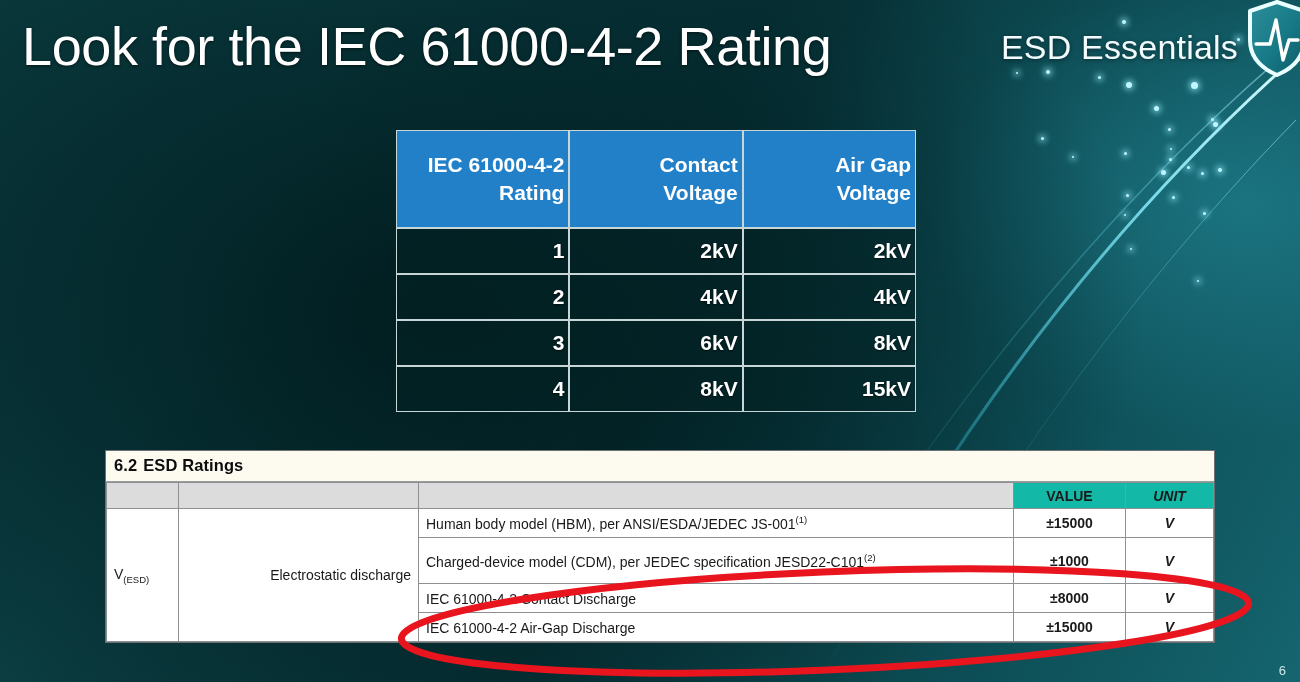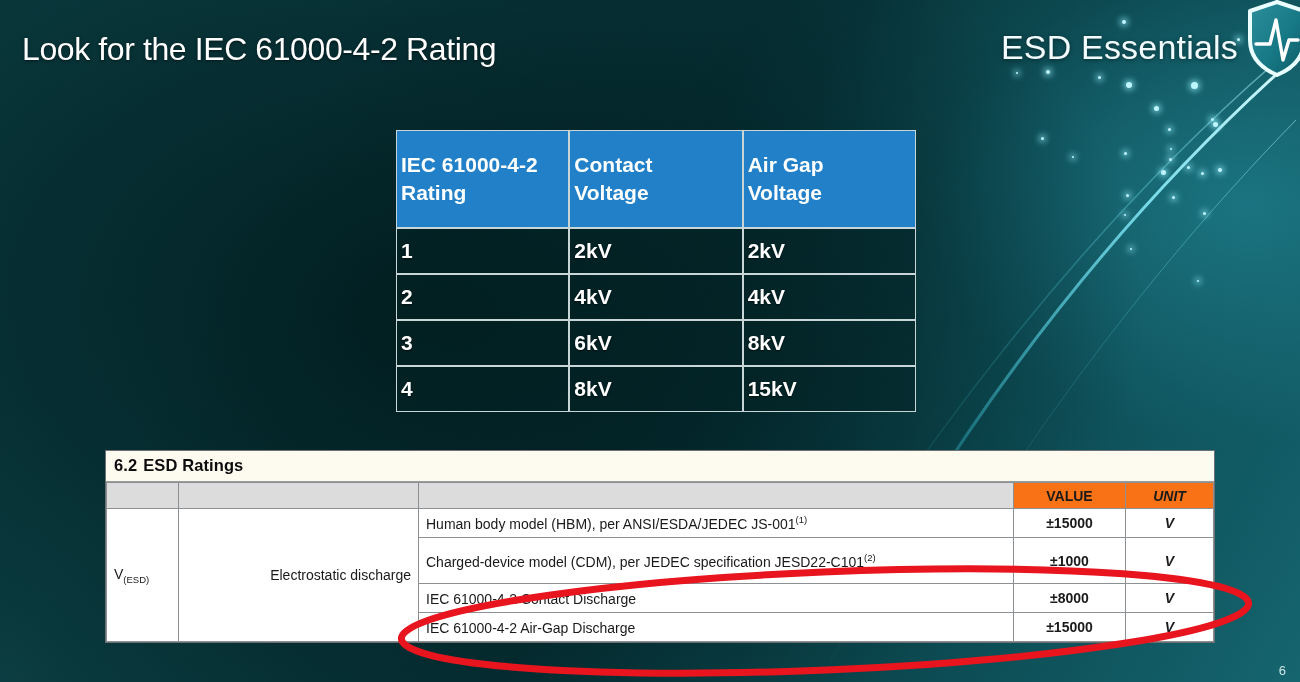--- a/index.html
+++ b/index.html
@@ -22,45 +22,44 @@
   .swoosh { position: absolute; inset: 0; pointer-events: none; }
   .glow-dot {
     position: absolute; border-radius: 50%;
     background: #bff6ff;
     box-shadow: 0 0 6px 2px rgba(150,240,255,0.75);
   }
 
   
   .slide-title {
     position: absolute; left: 22px; top: 15px;
-    font-size: 32px; font-weight: 400; color: #ffffff;
+    font-size: 54px; font-weight: 400; color: #ffffff;
     letter-spacing: -0.4px; white-space: nowrap;
     text-shadow: 0 1px 3px rgba(0,0,0,0.55);
-    margin-top: 16px;
   }
 
   
   .brand {
     position: absolute; right: 62px; top: 28px;
     font-size: 34px; color: #f2fbfd; font-weight: 400;
     letter-spacing: 0.2px; white-space: nowrap;
     text-shadow: 0 1px 4px rgba(0,0,0,0.5);
   }
   .brand-logo { position: absolute; right: -8px; top: 0px; width: 62px; height: 78px; }
 
   
   .lvl-table {
     position: absolute; left: 396px; top: 130px;
     width: 520px;
     border-collapse: separate; border-spacing: 0;
     table-layout: fixed;
   }
   .lvl-table th, .lvl-table td {
     border: 1.5px solid #c9d6d8;
-    text-align: left; color: #ffffff;
+    text-align: right; color: #ffffff;
   }
   .lvl-table th {
     background: #2180c8;
     font-size: 21px; font-weight: bold;
     padding: 12px 4px; height: 98px;
     line-height: 1.35;
   }
   .lvl-table td {
     background: rgba(4,34,36,0.55);
     font-size: 21px; font-weight: bold;
@@ -84,21 +83,21 @@
     letter-spacing: 0.1px;
   }
   .ds-title .num { margin-right: 6px; }
   .ds-table { width: 100%; border-collapse: collapse; table-layout: fixed; }
   .ds-table td, .ds-table th {
     border: 1px solid #8d9093;
     font-size: 14px; color: #1a1a1a;
     padding: 4px 7px;
     vertical-align: middle;
   }
-  .ds-head td { background: #f97316; font-weight: bold; text-align: center; font-size: 14px; height: 26px; }
+  .ds-head td { background: #14b8a6; font-weight: bold; text-align: center; font-size: 14px; height: 26px; }
   .ds-head td.blank { background: #dcdcdc; }
   .c-sym   { width: 72px;  text-align: left; font-size: 15px; margin-left: 36px; }
   .c-desc  { width: 240px; text-align: right; font-size: 15px; }
   .c-cond  { }
   .c-val   { width: 112px; text-align: center; font-weight: bold; font-size: 13.5px; }
   .c-unit  { width: 88px;  text-align: center; font-weight: bold; font-size: 14px; font-style: italic; }
   .ds-table td.cond { height: 29px; }
   .ds-table td.cond.two { height: 46px; }
   sup, sub { font-size: 0.68em; }
 

